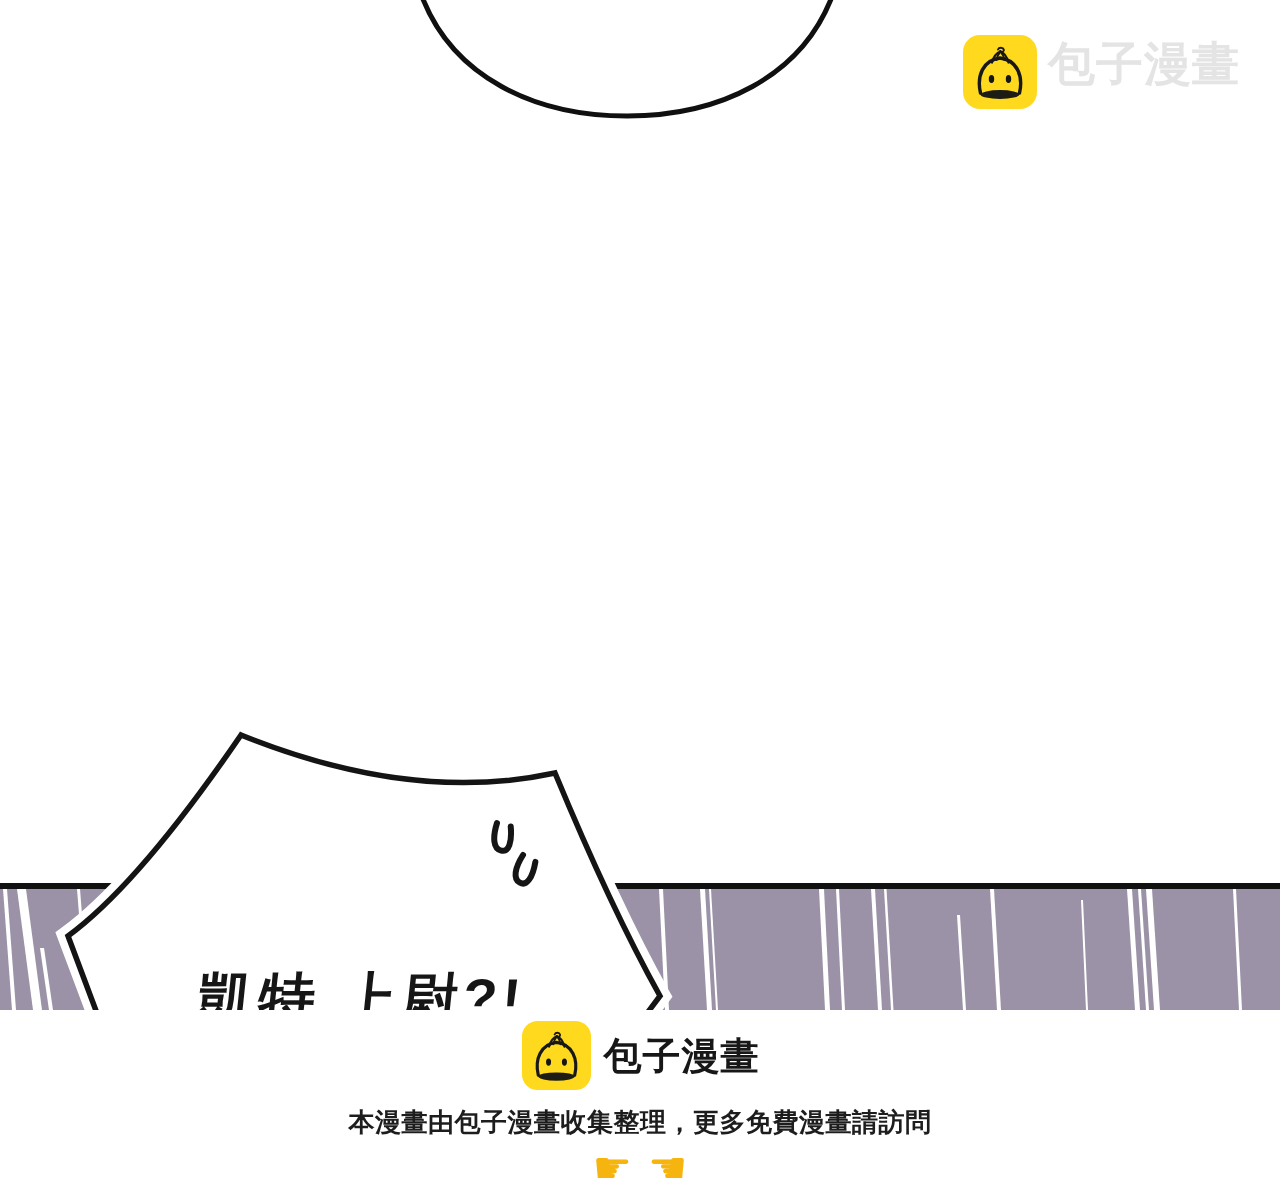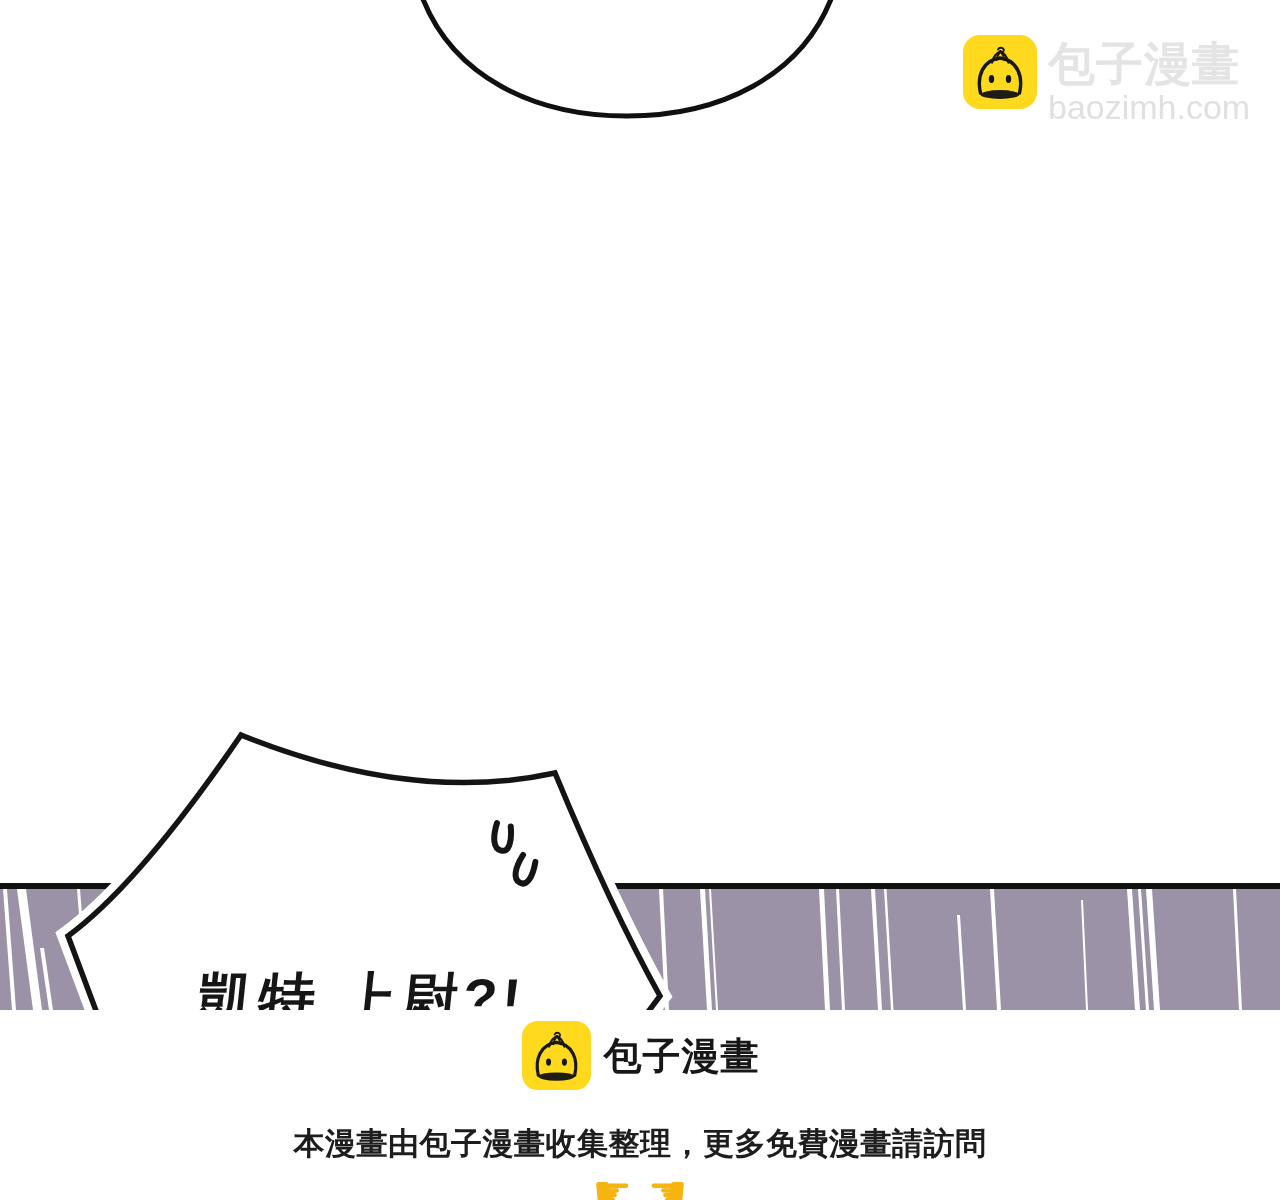--- a/index.html
+++ b/index.html
@@ -48,21 +48,21 @@
 
   
   .footer{position:absolute;left:0;top:1010px;width:1280px;height:190px;
     display:flex;flex-direction:column;align-items:center;}
   .footer-logo-row{margin-top:10px;display:flex;align-items:center;gap:12px;}
   .footer-logo-row .ft-icon{width:71px;height:71px;display:block;}
   .footer-brand{
     font-size:38px;font-weight:700;color:#171717;letter-spacing:1px;line-height:1;
   }
   .footer-notice{
-    margin-top:35px;font-size:31px;font-weight:600;color:#1d1d1d;
+    margin-top:17px;font-size:26px;font-weight:600;color:#1d1d1d;
     letter-spacing:.5px;line-height:1.15;white-space:nowrap;
   }
   .footer-url-row{margin-top:8px;display:flex;align-items:center;gap:16px;}
   .footer-url{font-size:43px;font-weight:500;color:#141414;letter-spacing:1px;line-height:1.1;}
   .hand{
     font-family:"DejaVu Sans",sans-serif;
     font-size:44px;line-height:1;color:var(--hand_yellow);
   }
 </style>
 </head>
@@ -129,21 +129,20 @@
     </svg>
 
     <div class="bubble-text">凱特 上尉?!</div>
   </div>
 
   <div class="watermark">
     <svg class="wm-icon" viewBox="0 0 76 76">
       <use href="#bun-icon"></use>
     </svg>
     <div class="wm-brand">包子漫畫</div>
-    <div class="wm-domain">baozimh.com</div>
   </div>
 
   <div class="footer">
     <div class="footer-logo-row">
       <svg class="ft-icon" viewBox="0 0 76 76">
         <use href="#bun-icon"></use>
       </svg>
       <span class="footer-brand">包子漫畫</span>
     </div>
     <div class="footer-notice">本漫畫由包子漫畫收集整理，更多免費漫畫請訪問</div>

